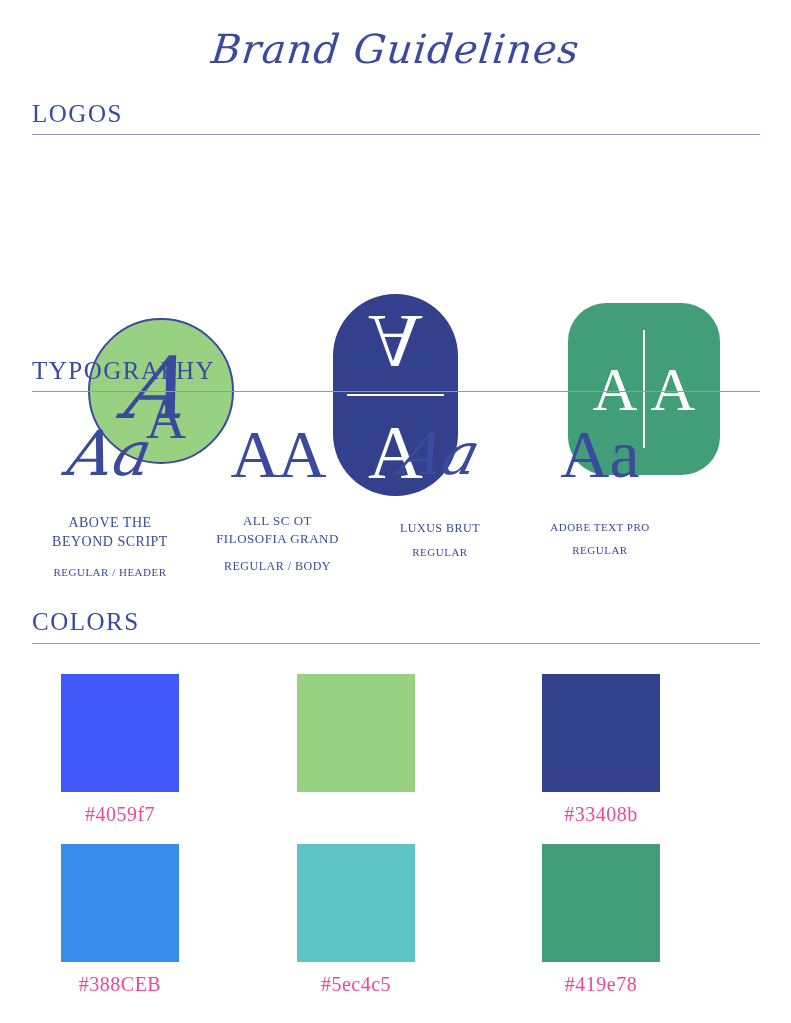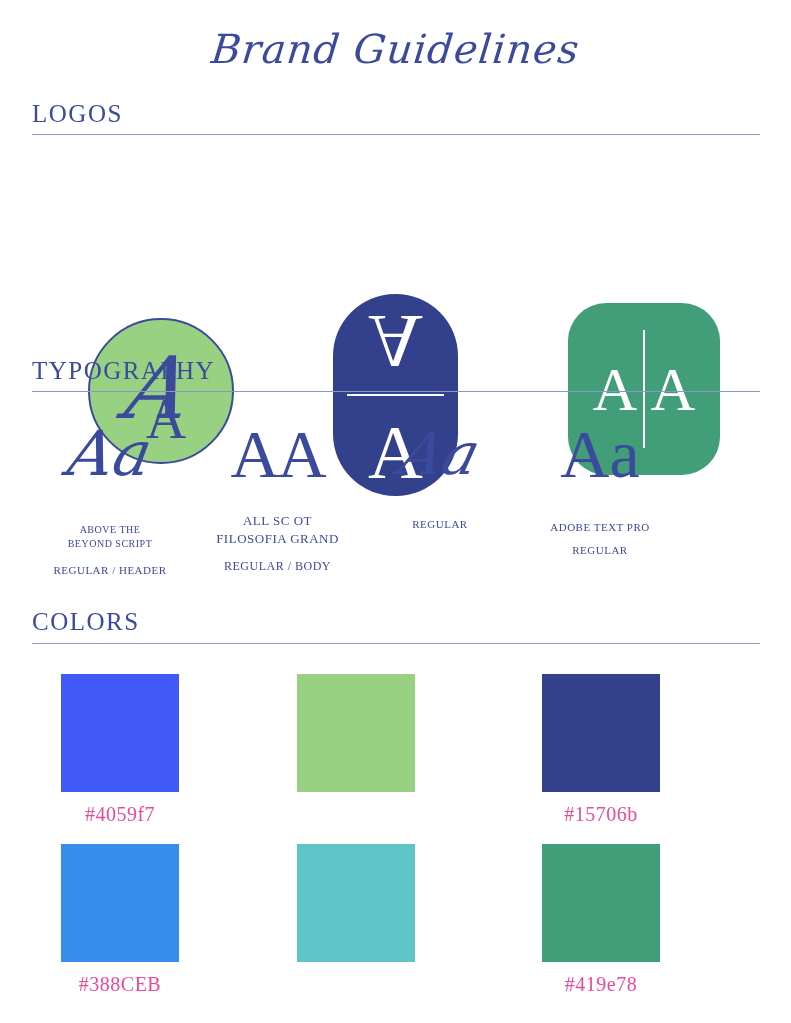--- a/index.html
+++ b/index.html
@@ -224,21 +224,21 @@
     font-family: "Liberation Serif", serif;
     color: #3b4a9c;
     letter-spacing: 0.5px;
     line-height: 1.35;
   }
   .type-weight {
     font-family: "Liberation Serif", serif;
     color: #3b4a9c;
     letter-spacing: 0.5px;
   }
-  .c0 .type-name   { font-size: 10px;  margin-top: 15px; }
+  .c0 .type-name   { font-size: 14px;  margin-top: 6px; }
   .c0 .type-weight { font-size: 11px; margin-top: 14px; }
   .c1 .type-name   { font-size: 13px; margin-top: 4px; }
   .c1 .type-weight { font-size: 12px; margin-top: 12px; }
   .c2 .type-name   { font-size: 12px; margin-top: 12px; }
   .c2 .type-weight { font-size: 11px; margin-top: 10px; }
   .c3 .type-name   { font-size: 11px; margin-top: 12px; }
   .c3 .type-weight { font-size: 11px; margin-top: 9px; }
 
   
   .color-grid {
@@ -322,20 +322,23 @@
     <div class="specimen smallcaps">AA</div>
     <div class="type-name">
       <div>ALL SC OT</div>
       <div>FILOSOFIA GRAND</div>
     </div>
     <div class="type-weight">REGULAR / BODY</div>
   </div>
 
   <div class="type-col c2">
     <div class="specimen script-thin">Aa</div>
+    <div class="type-name">
+      <div>LUXUS BRUT</div>
+    </div>
     <div class="type-weight">REGULAR</div>
   </div>
 
   <div class="type-col c3">
     <div class="specimen serif">Aa</div>
     <div class="type-name">
       <div>ADOBE TEXT PRO</div>
     </div>
     <div class="type-weight">REGULAR</div>
   </div>
@@ -351,30 +354,31 @@
     <div class="swatch" style="background: rgb(64, 89, 247);"></div>
     <div class="swatch-label">#4059f7</div>
   </div>
 
   <div class="color-cell cell-1">
     <div class="swatch" style="background: rgb(153, 209, 130);"></div>
   </div>
 
   <div class="color-cell cell-2">
     <div class="swatch" style="background: rgb(51, 64, 139);"></div>
-    <div class="swatch-label">#15706b</div>
+    <div class="swatch-label">#33408b</div>
   </div>
 
   <div class="color-cell cell-3">
     <div class="swatch" style="background: rgb(56, 140, 235);"></div>
     <div class="swatch-label">#388CEB</div>
   </div>
 
   <div class="color-cell cell-4">
     <div class="swatch" style="background: rgb(94, 196, 197);"></div>
+    <div class="swatch-label">#5ec4c5</div>
   </div>
 
   <div class="color-cell cell-5">
     <div class="swatch" style="background: rgb(65, 158, 120);"></div>
     <div class="swatch-label">#419e78</div>
   </div>
 
 </div>
 
 </body></html>

